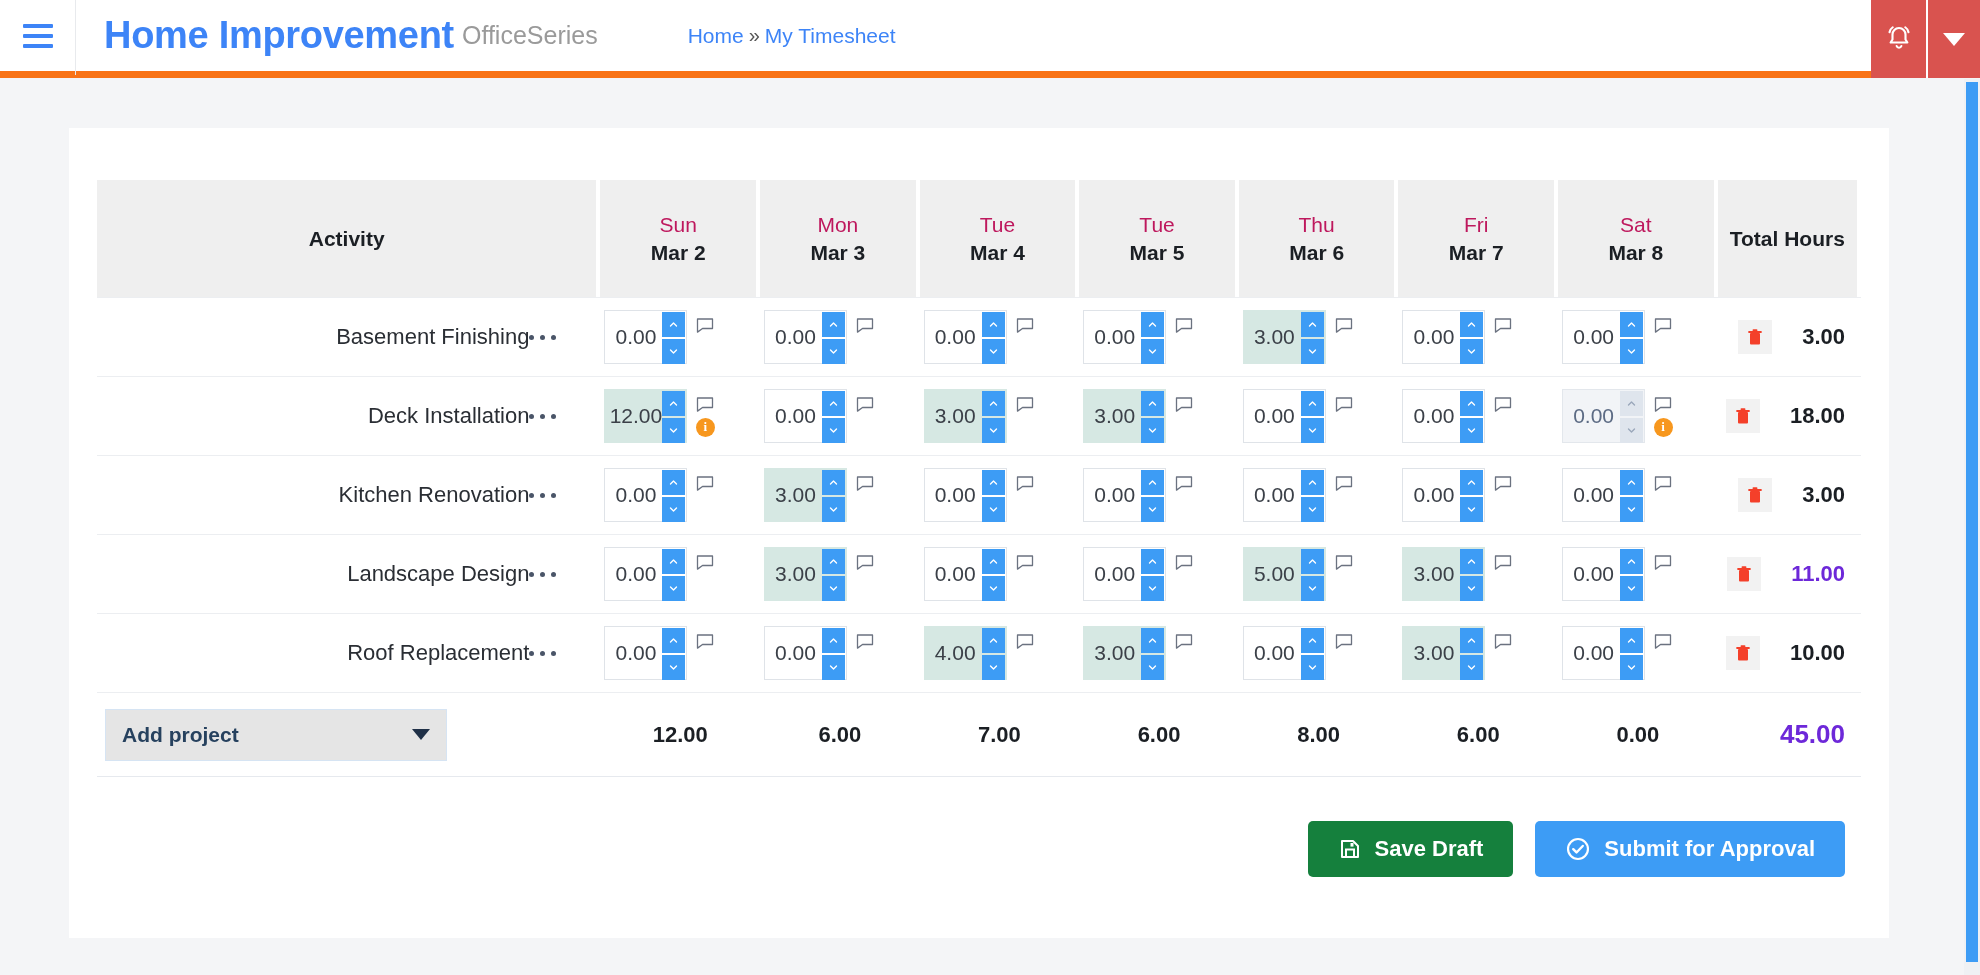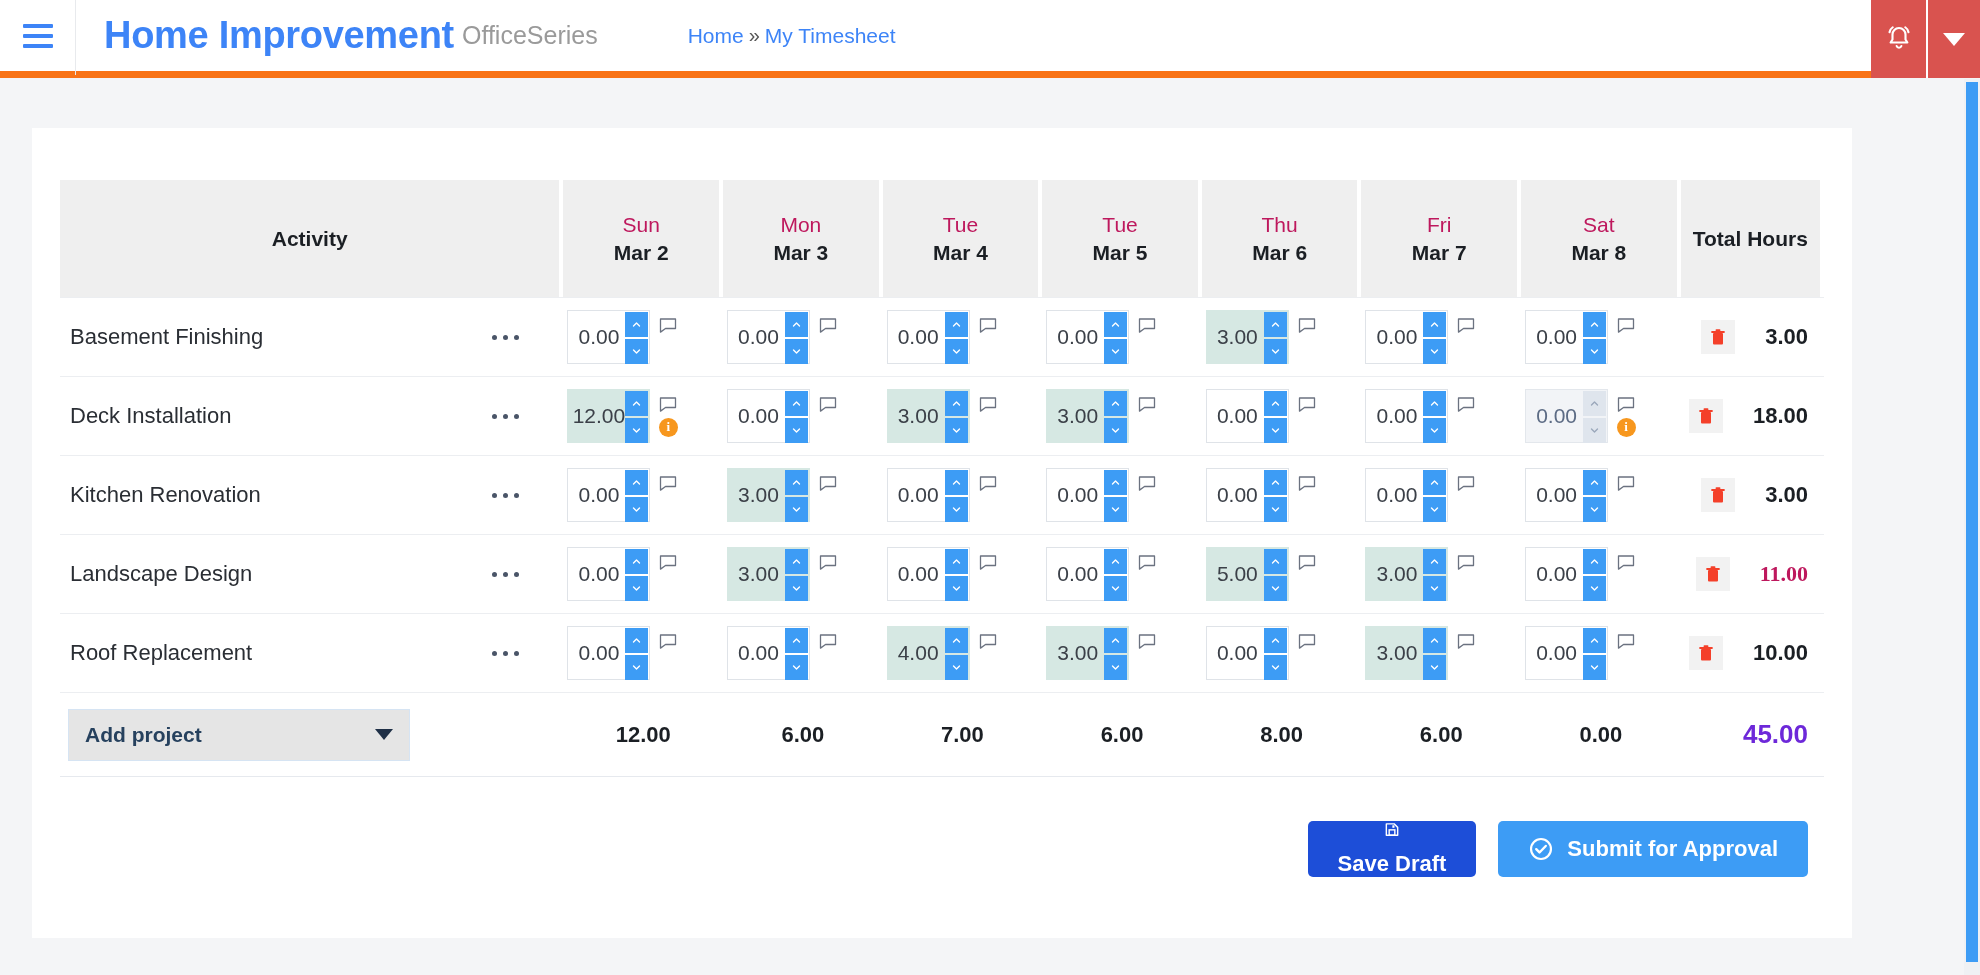--- a/index.html
+++ b/index.html
@@ -90,21 +90,21 @@
     width: 12px; height: 880px;
     background: #3d9cf5;
   }
 
   
   .page {
     position: relative;
     width: 1964px;
     height: 896px;
     background: #f4f5f7;
-    padding: 50px 0 0 32px;
+    padding: 50px 0 0 69px;
   }
   .card {
     width: 1820px;
     background: #ffffff;
     padding: 52px 28px 30px 28px;
     min-height: 810px;
   }
 
   
   table.ts { width: 100%; border-collapse: collapse; table-layout: fixed; }
@@ -128,21 +128,21 @@
   .h-date { font-size: 21px; color: #1b1f24; font-weight: bold; line-height: 1.1; }
   .h-plain { font-size: 21px; color: #1b1f24; font-weight: bold; }
 
   tbody tr.datarow { border-bottom: 1px solid #eceef1; height: 79px; }
   tbody tr.datarow:first-child { border-top: 1px solid #eceef1; }
 
   td { padding: 0; vertical-align: middle; }
 
   .activity-cell {
     display: flex; align-items: center;
-    justify-content: space-between;
+    justify-content: flex-end;
     padding: 0 44px 0 10px;
   }
   .activity-name { font-size: 22px; color: #2a2e34; white-space: nowrap; }
   .dots { display: flex; gap: 6px; cursor: pointer; }
   .dots i { width: 5px; height: 5px; background: #4a5568; border-radius: 50%; display: block; }
 
   
   .num-cell { display: flex; align-items: center; gap: 7px; padding-left: 4px; }
   .spin {
     position: relative;
@@ -233,21 +233,21 @@
   .btn {
     display: inline-flex; align-items: center; justify-content: center;
     gap: 13px;
     height: 56px;
     padding: 0 30px;
     border: none; border-radius: 5px;
     font-size: 22px; font-weight: bold;
     cursor: pointer;
     font-family: "Liberation Sans", sans-serif;
   }
-  .btn-draft { background: #1d4ed8; color: #ffffff; cursor: default; flex-direction: column; }
+  .btn-draft { background: #15803d; color: #ffffff; cursor: default; }
   .btn-submit { background: #3d9cf5; color: #ffffff; }
 </style>
 </head>
 <body>
 
 <div class="topbar">
   <div class="hamburger-wrap">
     <div class="hamburger">
       <span></span>
         <span></span>
@@ -1142,21 +1142,21 @@
             </td>
             <td>
               <div style="display:flex;align-items:center;justify-content:flex-end;gap:30px;padding-right:16px;">
                 <button class="del-btn">
                   <svg width="20" height="20" viewBox="0 0 20 20">
                     <rect x="5" y="6" width="10" height="11.5" rx="1" fill="#f4402a"></rect>
                     <rect x="3.2" y="4" width="13.6" height="2" rx="0.8" fill="#f4402a"></rect>
                     <rect x="7.6" y="2.2" width="4.8" height="2" rx="0.7" fill="#f4402a"></rect>
                   </svg>
                 </button>
-                <span style="font-size:22px;font-weight:bold;color:#be185d;font-family:Liberation Serif, serif;">11.00</span>
+                <span style="font-size:22px;font-weight:bold;color:#6d28d9;">11.00</span>
               </div>
             </td>
           </tr>
           <tr class="datarow">
             <td>
               <div class="activity-cell">
                 <span class="activity-name">Roof Replacement</span>
                 <span class="dots">
                   <i></i>
                   <i></i>

